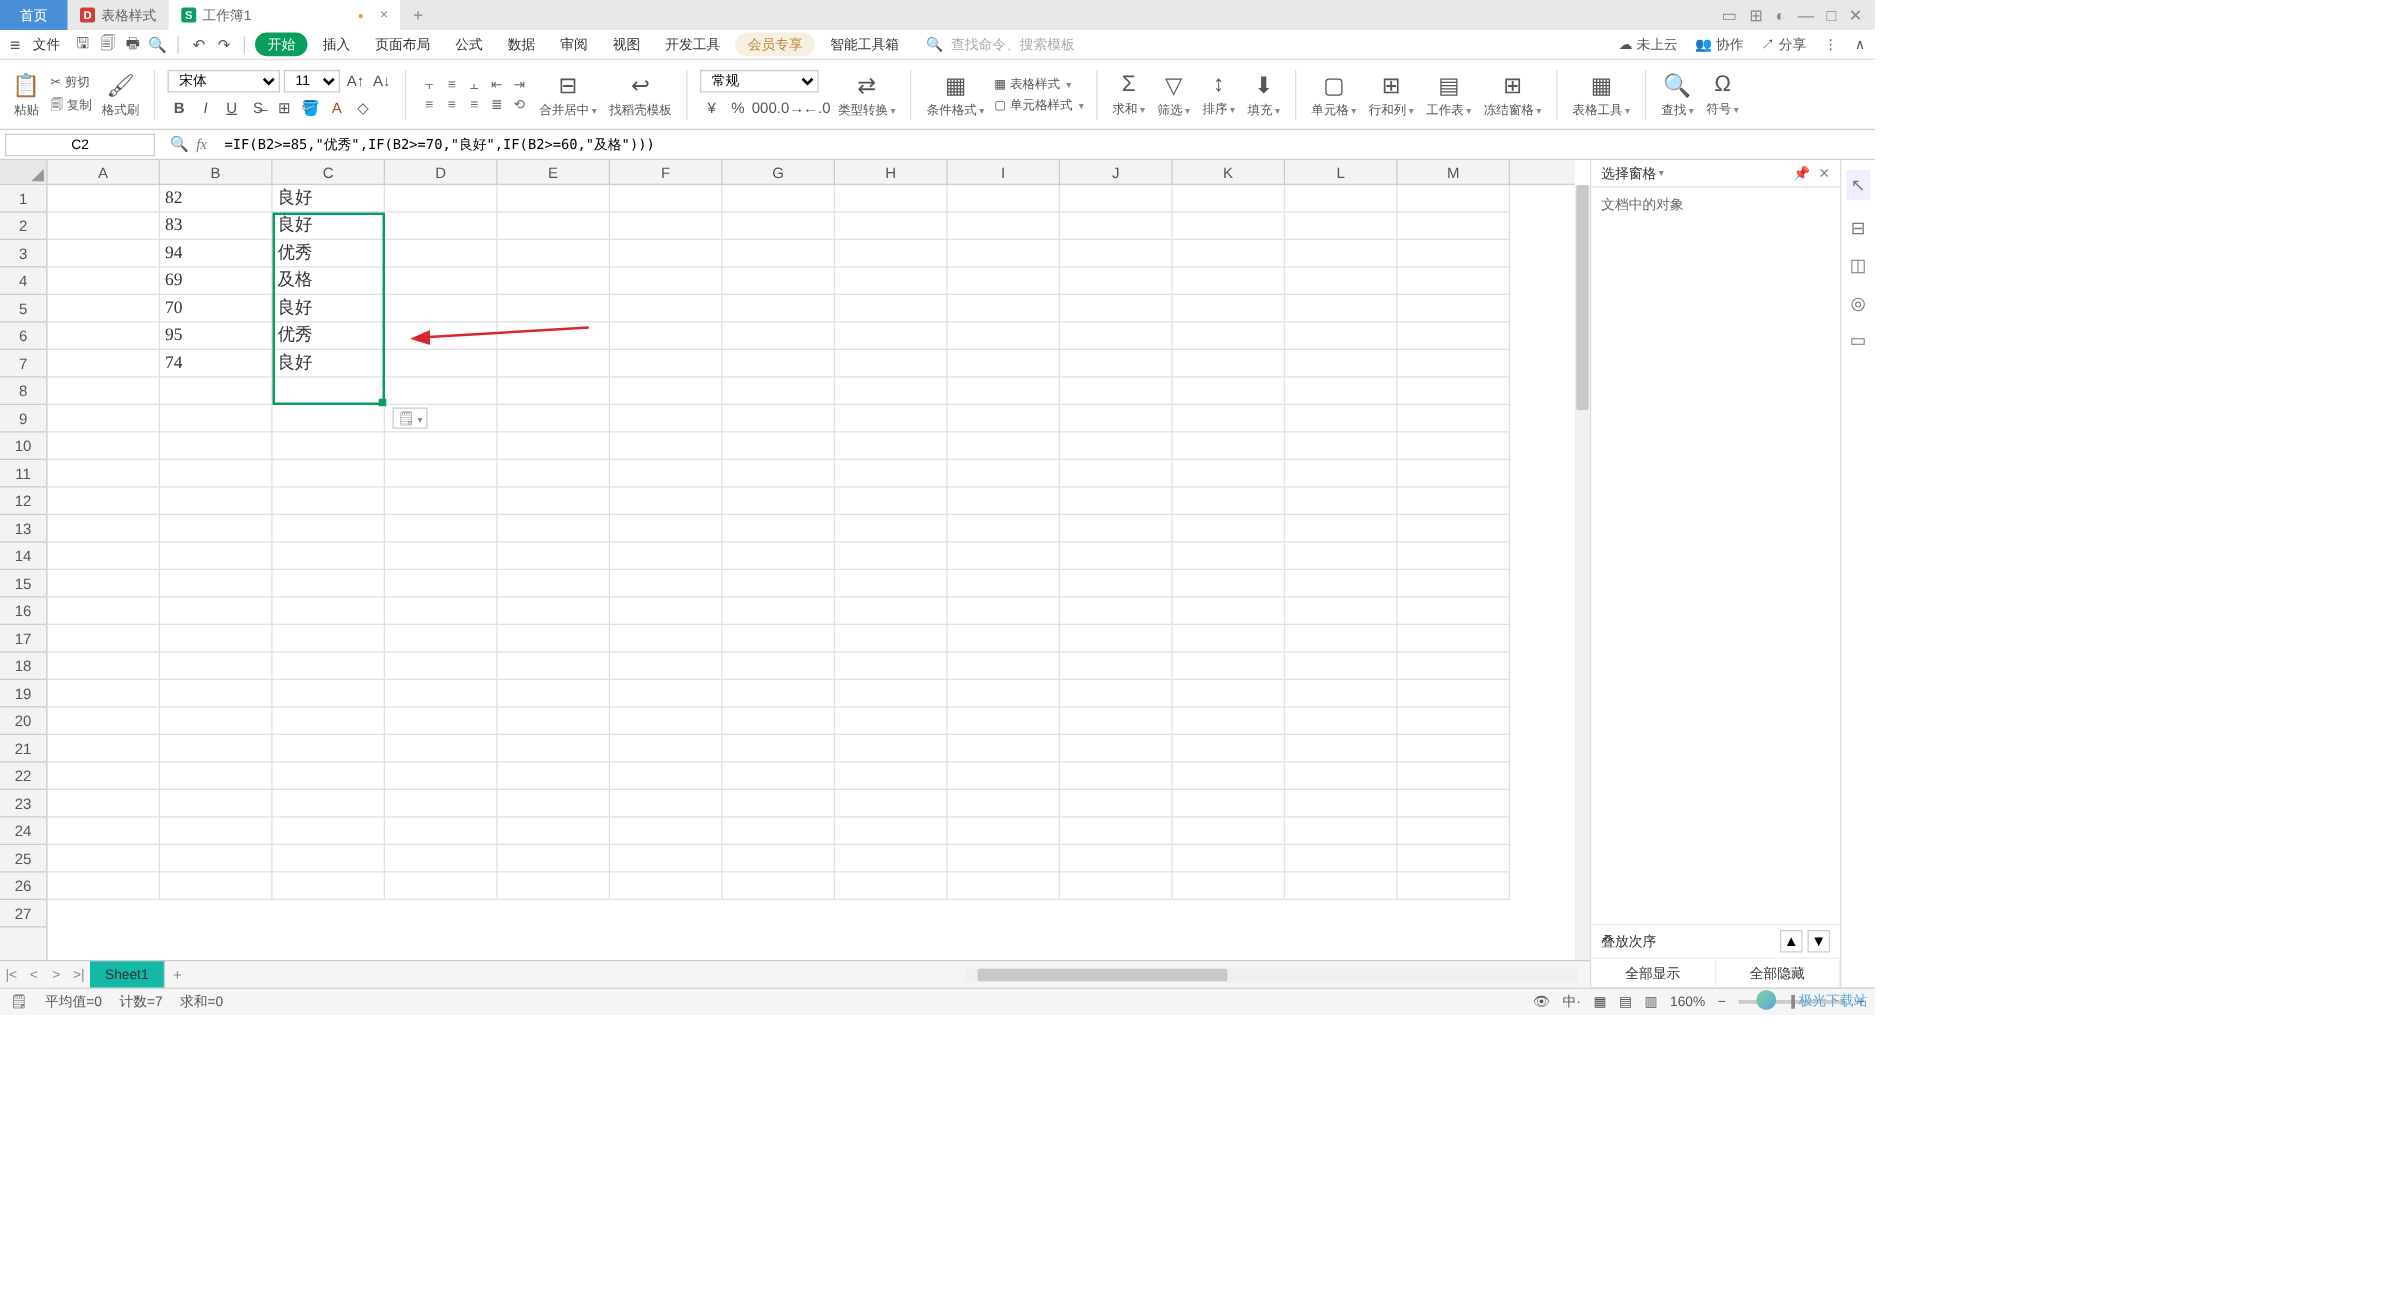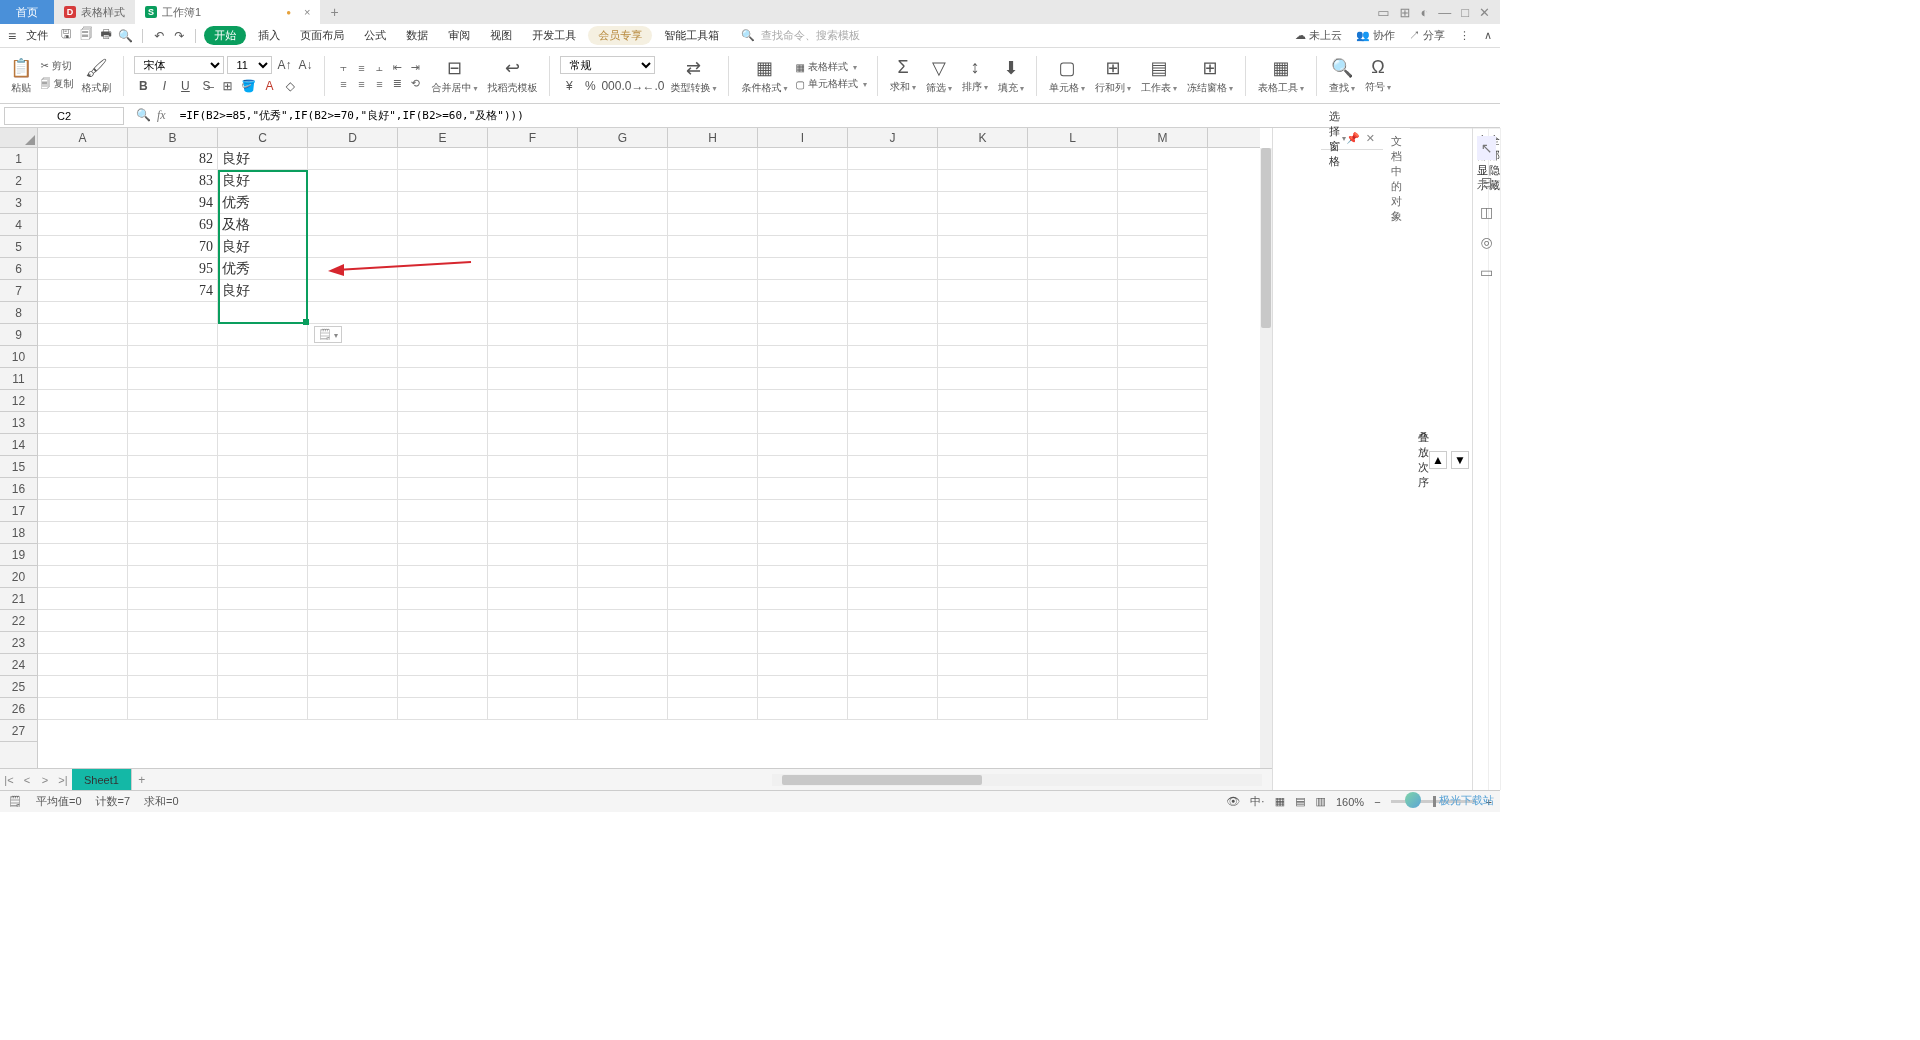--- a/index.html
+++ b/index.html
@@ -53,36 +53,36 @@
 
 .formulabar { height: 24px; border-bottom: 1px solid #d0d0d0; display: flex; align-items: center; }
 .namebox { width: 120px; border: 1px solid #ccc; margin: 0 4px; padding: 2px 6px; font-size: 11px; text-align: center; background: #fff; }
 .fx-icons { display: flex; gap: 6px; padding: 0 8px; color: #888; font-size: 12px; }
 .fx-label { font-style: italic; color: #777; font-family: serif; }
 .formula-input { flex: 1; padding: 2px 6px; font-size: 11px; font-family: Consolas, monospace; border: none; outline: none; }
 
 
 .mainarea { flex: 1; display: flex; position: relative; }
 .sheet-area { flex: 1; position: relative; overflow: hidden; }
-.side-panel { width: 200px; border-left: 1px solid #ddd; display: flex; flex-direction: row; padding-left: 48px; }
+.side-panel { width: 200px; border-left: 1px solid #ddd; display: flex; flex-direction: column; }
 .side-tools { width: 28px; border-left: 1px solid #ddd; display: flex; flex-direction: column; align-items: center; padding-top: 8px; gap: 14px; }
 .side-tools .st { font-size: 14px; color: #777; cursor: pointer; }
 
 
 .grid { position: absolute; inset: 0; }
 .col-headers { display: flex; position: absolute; top: 0; left: 0; right: 12px; height: 20px; background: #f3f3f3; border-bottom: 1px solid #ccc; }
 .corner { width: 38px; border-right: 1px solid #ccc; background: #e8e8e8; position: relative; }
 .corner::after { content: ""; position: absolute; right: 2px; bottom: 2px; border: 5px solid transparent; border-right-color: #999; border-bottom-color: #999; }
 .ch { flex: 0 0 90px; border-right: 1px solid #ccc; text-align: center; font-size: 12px; line-height: 20px; color: #555; }
 .row-headers { position: absolute; top: 20px; left: 0; width: 38px; bottom: 0; background: #f3f3f3; border-right: 1px solid #ccc; }
 .rh { height: 22px; border-bottom: 1px solid #ccc; text-align: center; font-size: 12px; line-height: 22px; color: #555; }
 .cells { position: absolute; top: 20px; left: 38px; right: 12px; bottom: 0; }
 .row { display: flex; height: 22px; }
 .cell { flex: 0 0 90px; border-right: 1px solid #e0e0e0; border-bottom: 1px solid #e0e0e0; padding: 0 4px; font-size: 14px; font-family: "SimSun", serif; line-height: 22px; white-space: nowrap; }
-.cell.num { text-align: right; }
+.cell.num { text-align: left; }
 .selbox { position: absolute; border: 2px solid #0a9e5e; pointer-events: none; }
 .selhandle { position: absolute; width: 6px; height: 6px; background: #0a9e5e; right: -3px; bottom: -3px; }
 .autofill-opt { position: absolute; font-size: 11px; color: #888; border: 1px solid #ccc; background: #fff; padding: 1px 3px; cursor: pointer; }
 
 
 .arrow-ann { position: absolute; pointer-events: none; }
 
 
 .vscroll { position: absolute; top: 20px; right: 0; width: 12px; bottom: 0; background: #f0f0f0; }
 .vscroll .thumb { position: absolute; top: 0; left: 1px; right: 1px; height: 180px; background: #c8c8c8; border-radius: 2px; }

